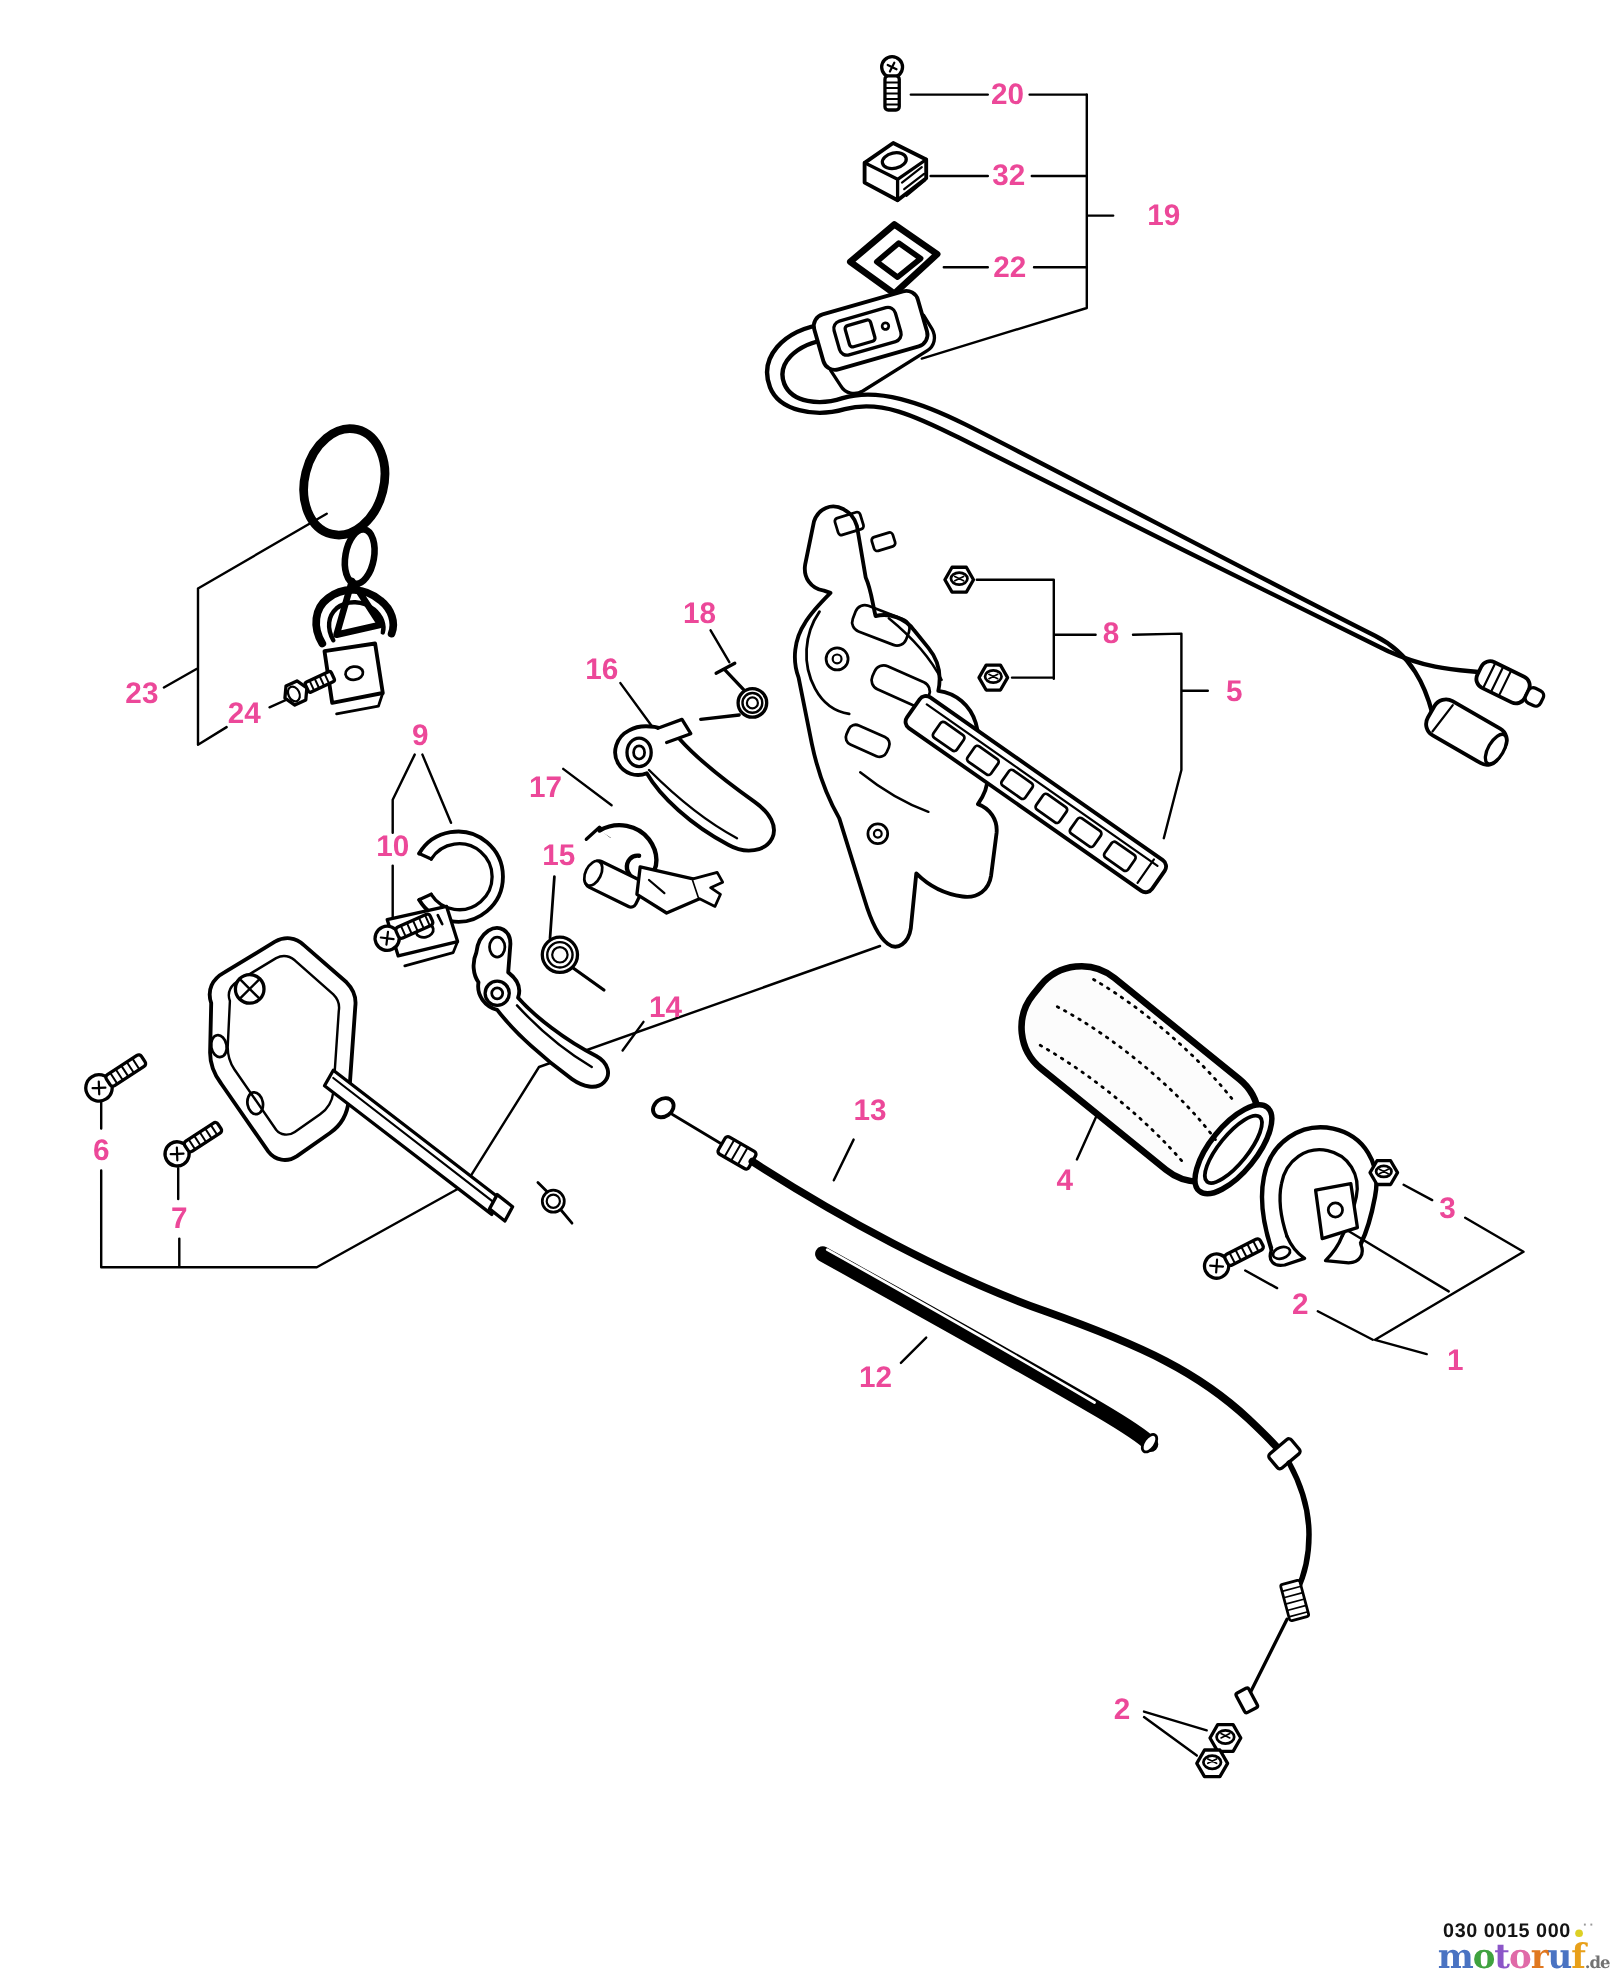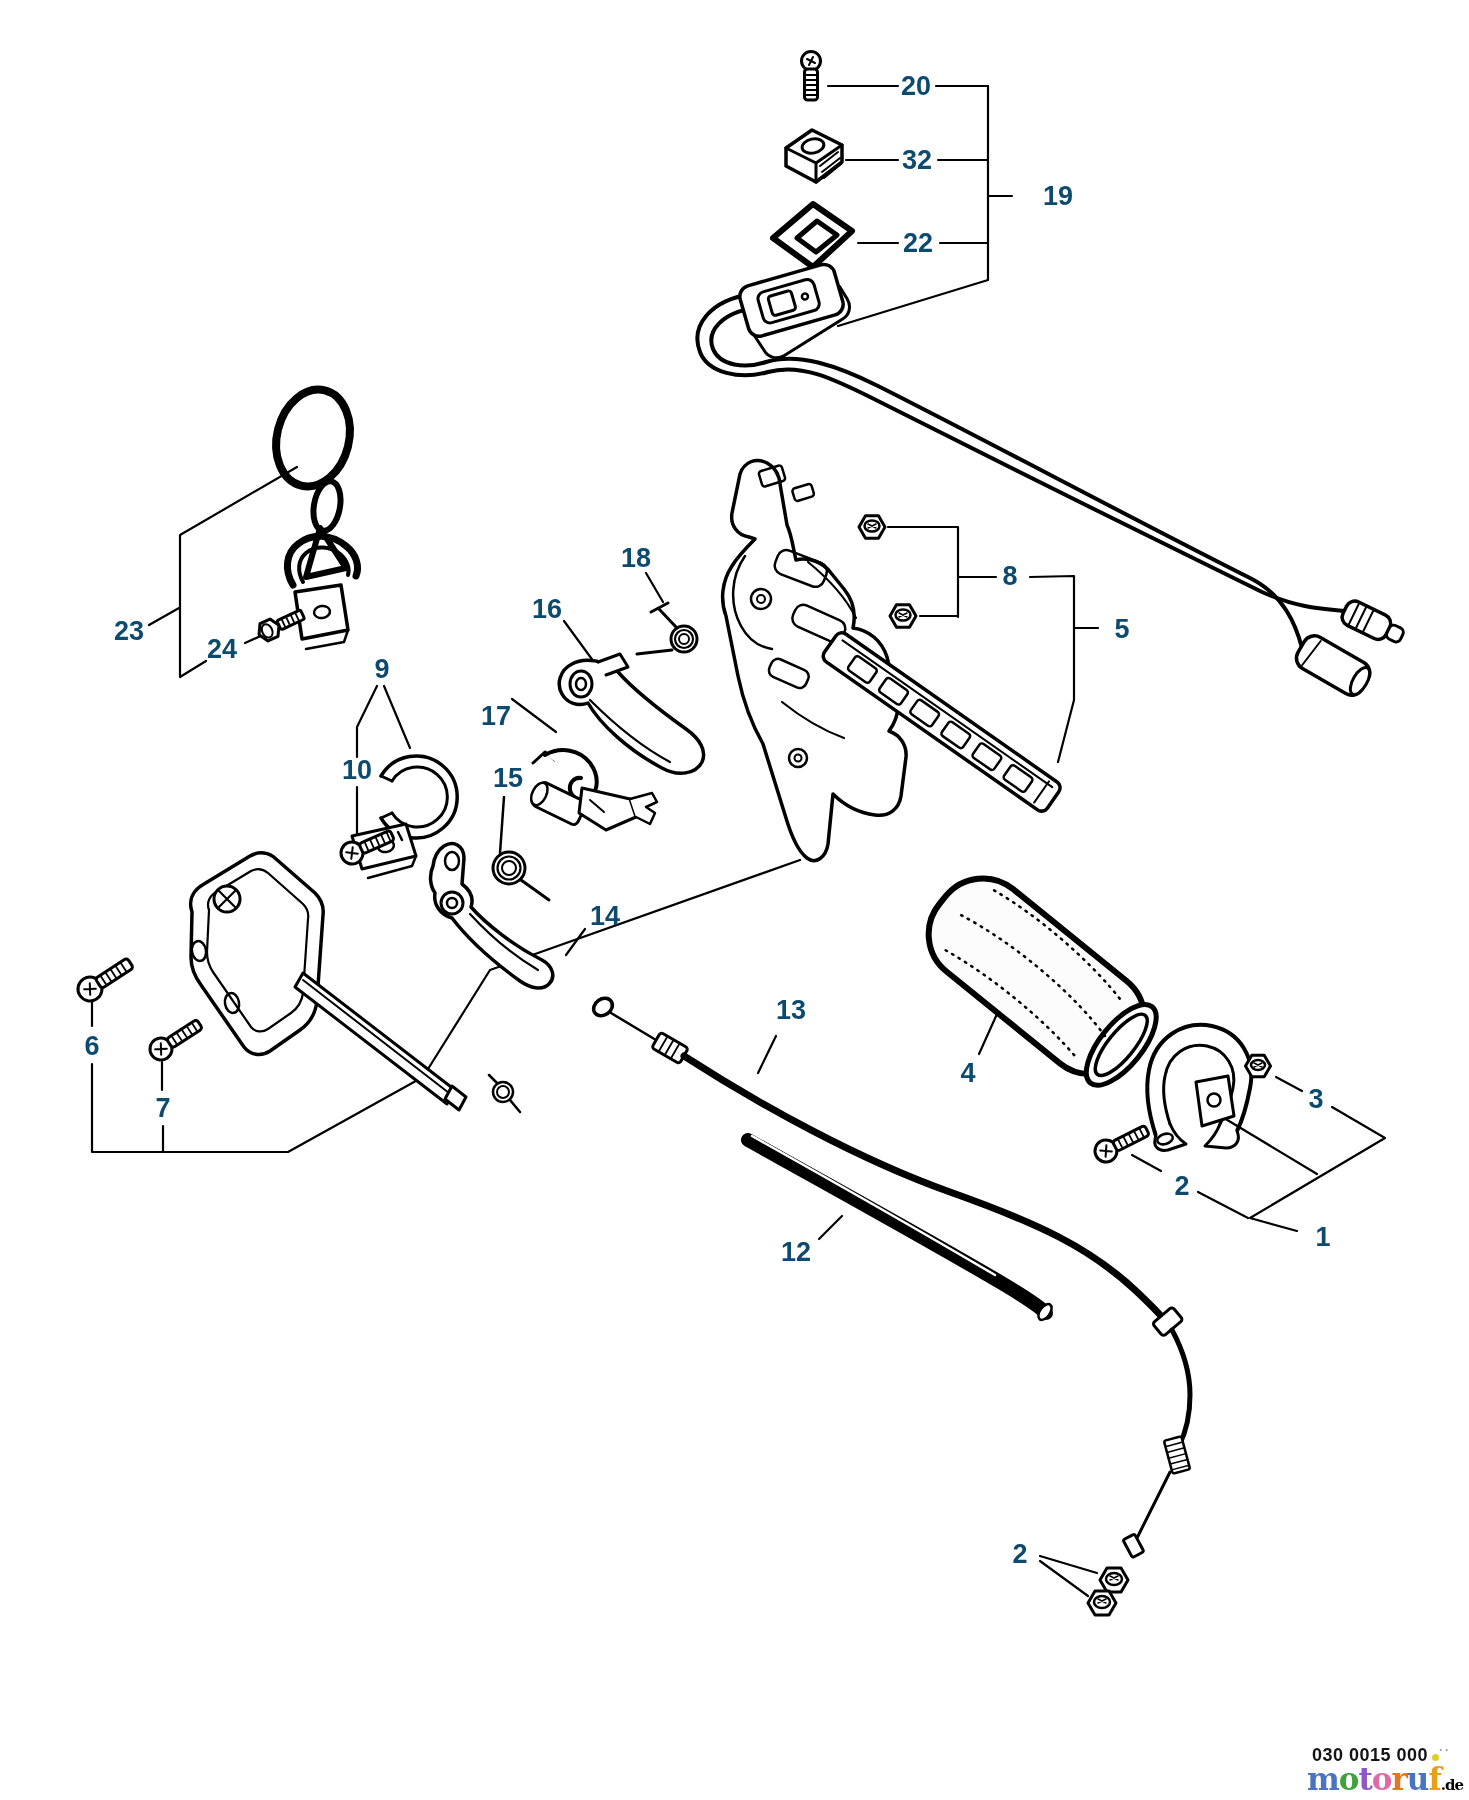--- a/index.html
+++ b/index.html
@@ -6,36 +6,36 @@
   .canvas {
     position:relative; width:1469px; height:1800px;
     background:#ffffff; overflow:hidden;
     font-family:"Liberation Sans", sans-serif;
   }
   .canvas svg { position:absolute; left:0; top:0;
     fill:none; stroke:#000; stroke-width:3;
     stroke-linecap:round; stroke-linejoin:round; }
   .callout {
     position:absolute; transform:translate(-50%,-50%);
-    font:bold 27px "Liberation Sans", sans-serif; color:#0c4a6e;
+    font:bold 27px "Liberation Sans", sans-serif; color:#ec4899;
     white-space:nowrap;
   }
   .footer { position:absolute; right:6px; bottom:8px; text-align:right; }
   .part-code {
     font:bold 18px "Liberation Sans", sans-serif; color:#141414;
     margin-right:12px; letter-spacing:0.5px;
   }
   .accent-dot { display:inline-block; width:7px; height:7px; border-radius:50%;
     background:#ddd024; margin-left:4px; }
   .accent-marks { color:#999; font-size:12px; vertical-align:7px; letter-spacing:2px; }
   .logo-line {
     font-family:"DejaVu Serif", serif; font-weight:bold; font-size:31px;
     letter-spacing:-1px; line-height:0.85;
   }
-  .logo-suffix { color:#000000; font-size:15px; }
+  .logo-suffix { color:#737373; font-size:15px; }
 </style>
 </head>
 <body>
 
 <div class="canvas">
 
 <svg width="1469" height="1800" viewBox="0 0 1469 1800">
 
   <g stroke-width="2.2">
     <path d="M828 86 H898 M936 86 H988 M846 160 H898 M938 160 H988 M858 243 H898 M940 243 H988"></path>

